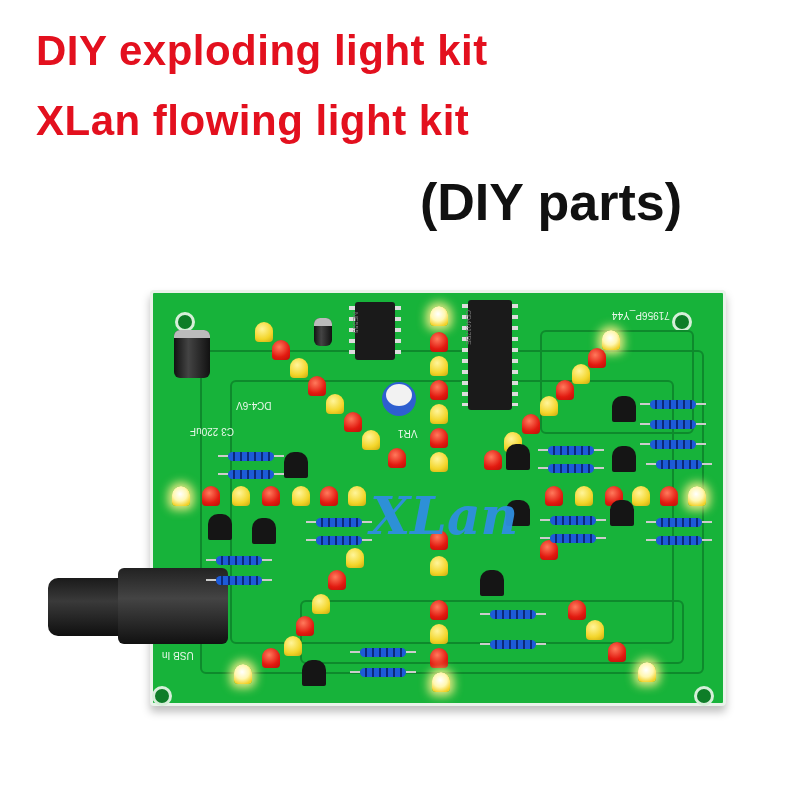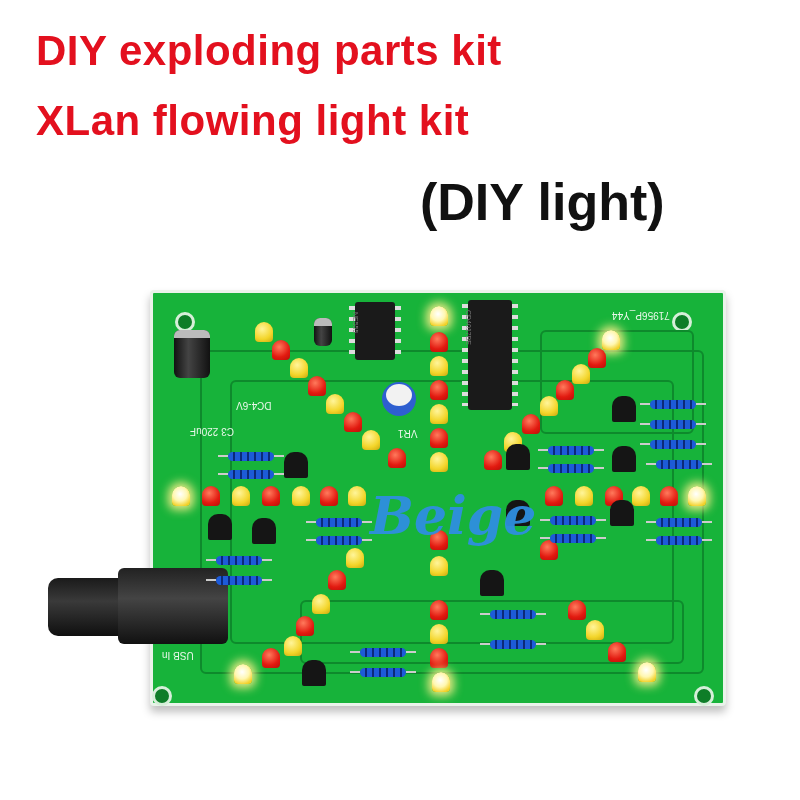--- a/index.html
+++ b/index.html
@@ -29,23 +29,23 @@
   .pot{position:absolute;width:34px;height:34px;border-radius:50%;background:#2e5fd0;}
   .pot::after{content:"";position:absolute;left:4px;top:2px;width:26px;height:22px;border-radius:50%;background:#f2f2f2;}
   .silk{position:absolute;color:#eaf7ea;font-size:10px;white-space:nowrap;}
   .jack{position:absolute;left:48px;top:578px;width:100px;height:58px;background:linear-gradient(#1a1a1a,#3a3a3a 40%,#0f0f0f);border-radius:10px 0 0 10px;}
   .jack2{position:absolute;left:118px;top:568px;width:110px;height:76px;background:linear-gradient(#222,#444 40%,#111);border-radius:6px;}
   .logo{position:absolute;left:370px;top:490px;color:#2f8fe0;font-family:"DejaVu Serif",serif;font-style:italic;font-size:52px;font-weight:bold;line-height:1;opacity:.95;}
 </style>
 </head>
 <body>
 
-<div class="title t1">DIY exploding parts kit</div>
+<div class="title t1">DIY exploding light kit</div>
 <div class="title t2">XLan flowing light kit</div>
-<div class="sub">(DIY light)</div>
+<div class="sub">(DIY parts)</div>
 
 <div>
   <div class="bg-under"></div>
   <div class="board"></div>
 
   <div class="hole" style="left:175px;top:312px;"></div>
   <div class="hole" style="left:672px;top:312px;"></div>
   <div class="hole" style="left:152px;top:686px;"></div>
   <div class="hole" style="left:694px;top:686px;"></div>
 
@@ -159,14 +159,14 @@
   <div class="tr" style="left:506px;top:500px;"></div>
   <div class="tr" style="left:480px;top:570px;"></div>
   <div class="tr" style="left:302px;top:660px;"></div>
 
   <div class="silk" style="left:612px;top:310px;transform:rotate(180deg);">71956P_Y44</div>
   <div class="silk" style="left:162px;top:650px;transform:rotate(180deg);">USB  In</div>
   <div class="silk" style="left:236px;top:400px;transform:rotate(180deg);">DC4-6V</div>
   <div class="silk" style="left:398px;top:428px;transform:rotate(180deg);">VR1</div>
   <div class="silk" style="left:190px;top:426px;transform:rotate(180deg);">C3 220uF</div>
 
-  <div class="logo">Beige</div>
+  <div class="logo">XLan</div>
 </div>
 
 </body></html>

